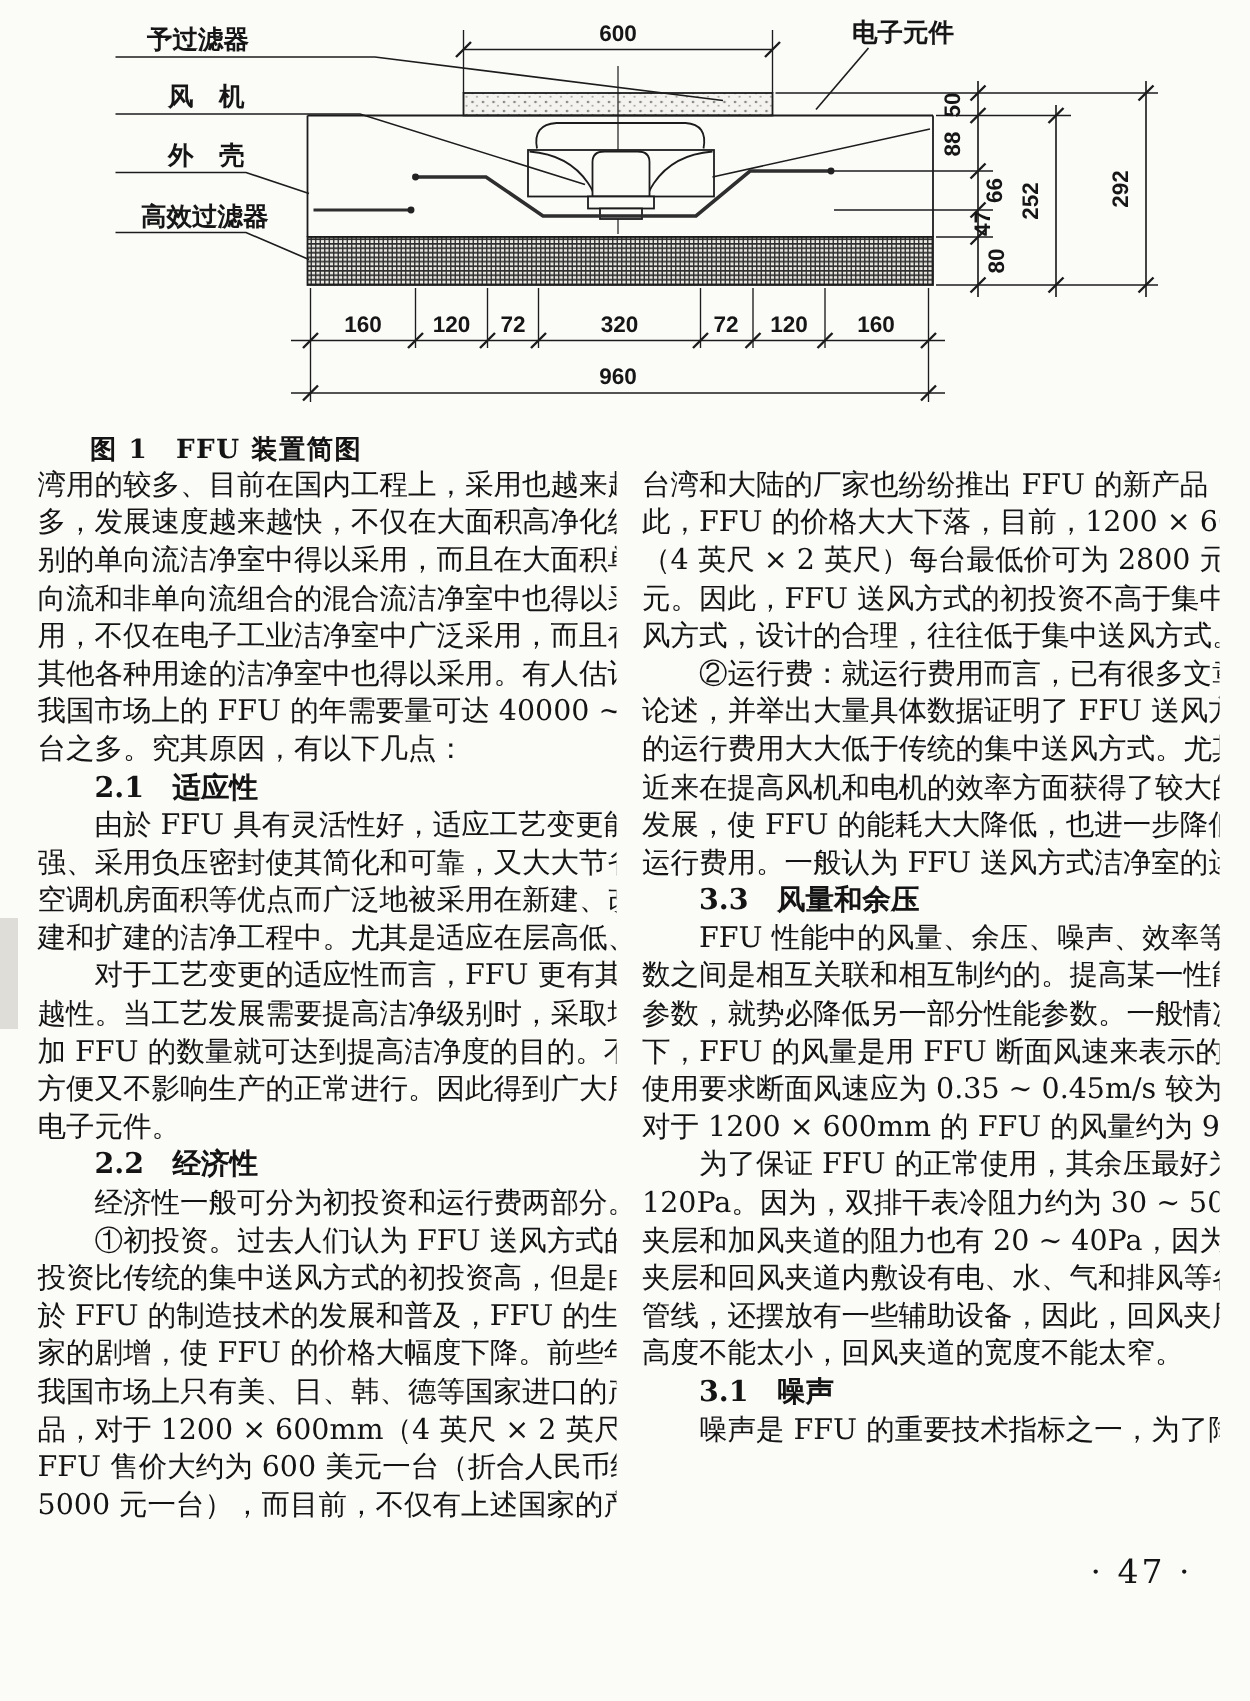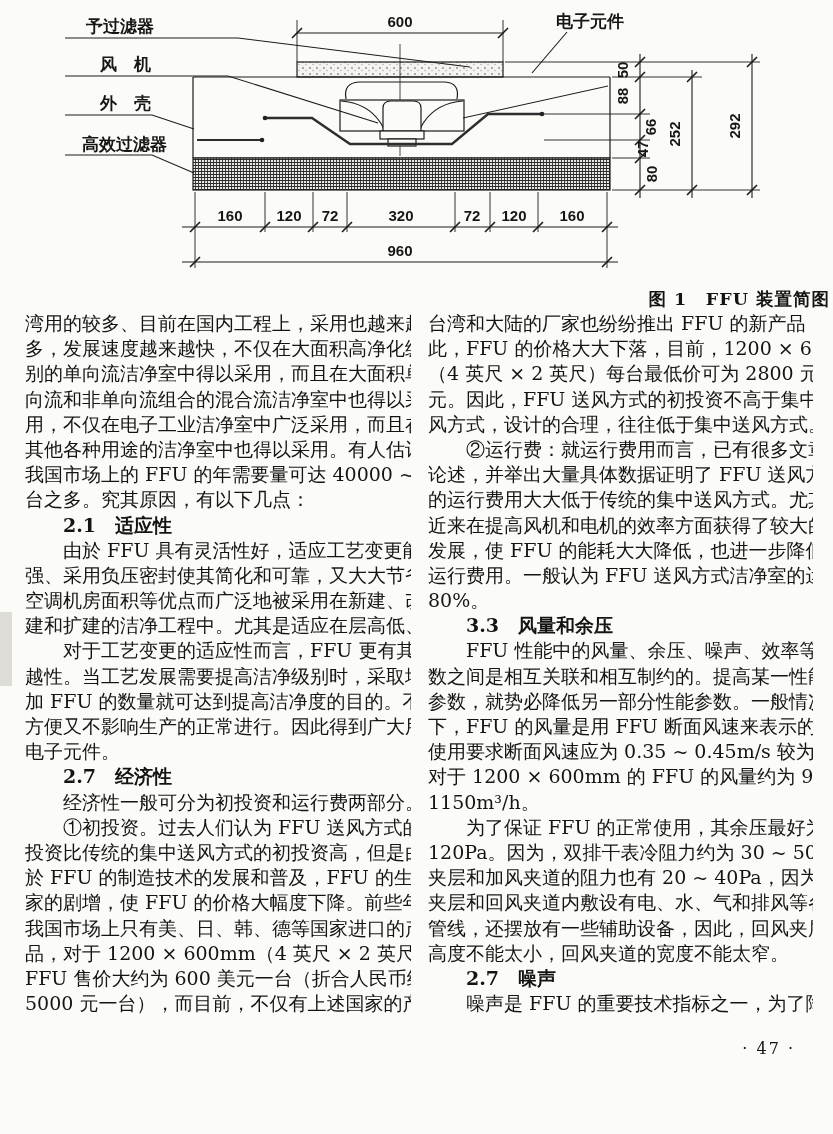--- a/index.html
+++ b/index.html
@@ -2,39 +2,39 @@
 <html><head>
 <meta charset="utf-8">
 <style>
   html,body{margin:0;padding:0;}
   body{
     width:833px;height:1134px;position:relative;overflow:hidden;
     background:#fbfbf8;color:#141414;
     font-family:"DejaVu Serif","Liberation Serif",serif;
   }
   .scan-artifact{position:absolute;left:0;top:612px;width:12px;height:74px;background:#deddd8;}
-  .figure-wrap{position:absolute;left:0;top:0;width:773px;height:310px;}
+  .figure-wrap{position:absolute;left:12px;top:0;width:773px;height:310px;}
   .figure-wrap svg{display:block;}
   .caption{
     position:absolute;left:60px;top:287px;width:770px;height:22px;
-    text-align:right;font-size:17.5px;font-weight:bold;letter-spacing:1px;
+    text-align:left;font-size:17.5px;font-weight:bold;letter-spacing:1px;
   }
   .col{position:absolute;top:311px;}
   .col-left{left:25px;width:386px;}
   .col-right{left:428px;width:385px;}
   .line{
     height:25.2px;line-height:25.2px;font-size:19px;
     white-space:nowrap;overflow:hidden;
     text-align:justify;text-align-last:justify;
   }
   .line.end{text-align-last:left;}
   .line.h{text-align-last:left;font-weight:700;}
   .page-number{
     position:absolute;right:38px;top:1036px;height:25px;line-height:25px;
-    font-size:16px;letter-spacing:2px;
+    font-size:22px;letter-spacing:2px;
   }
   text.dim{font-family:"Liberation Sans","DejaVu Sans",sans-serif;font-weight:bold;font-size:15px;fill:#161616;}
   text.plabel{font-family:"DejaVu Serif","Liberation Serif",serif;font-weight:bold;font-size:17px;fill:#161616;}
 </style>
 </head>
 <body>
 
 <div class="scan-artifact"></div>
 
 <div class="figure-wrap">
@@ -130,21 +130,21 @@
     <div class="line h">　　2.1　适应性</div>
     <div class="line">　　由於 FFU 具有灵活性好，适应工艺变更能力</div>
     <div class="line">强、采用负压密封使其简化和可靠，又大大节省</div>
     <div class="line">空调机房面积等优点而广泛地被采用在新建、改</div>
     <div class="line">建和扩建的洁净工程中。尤其是适应在层高低、</div>
     <div class="line">　　对于工艺变更的适应性而言，FFU 更有其优</div>
     <div class="line">越性。当工艺发展需要提高洁净级别时，采取增</div>
     <div class="line">加 FFU 的数量就可达到提高洁净度的目的。不仅</div>
     <div class="line">方便又不影响生产的正常进行。因此得到广大用</div>
     <div class="line end">电子元件。</div>
-    <div class="line h">　　2.7　经济性</div>
+    <div class="line h">　　2.2　经济性</div>
     <div class="line end">　　经济性一般可分为初投资和运行费两部分。</div>
     <div class="line">　　①初投资。过去人们认为 FFU 送风方式的初</div>
     <div class="line">投资比传统的集中送风方式的初投资高，但是由</div>
     <div class="line">於 FFU 的制造技术的发展和普及，FFU 的生产厂</div>
     <div class="line">家的剧增，使 FFU 的价格大幅度下降。前些年在</div>
     <div class="line">我国市场上只有美、日、韩、德等国家进口的产</div>
     <div class="line">品，对于 1200 × 600mm（4 英尺 × 2 英尺）模数的</div>
     <div class="line">FFU 售价大约为 600 美元一台（折合人民币约</div>
     <div class="line">5000 元一台），而目前，不仅有上述国家的产品而</div>
   </div>
@@ -155,32 +155,30 @@
     <div class="line">此，FFU 的价格大大下落，目前，1200 × 600mm</div>
     <div class="line">（4 英尺 × 2 英尺）每台最低价可为 2800 元 ~ 3000</div>
     <div class="line">元。因此，FFU 送风方式的初投资不高于集中送</div>
     <div class="line end">风方式，设计的合理，往往低于集中送风方式。</div>
     <div class="line">　　②运行费：就运行费用而言，已有很多文章</div>
     <div class="line">论述，并举出大量具体数据证明了 FFU 送风方式</div>
     <div class="line">的运行费用大大低于传统的集中送风方式。尤其</div>
     <div class="line">近来在提高风机和电机的效率方面获得了较大的</div>
     <div class="line">发展，使 FFU 的能耗大大降低，也进一步降低了</div>
     <div class="line">运行费用。一般认为 FFU 送风方式洁净室的运行</div>
-    <div class="line end">80%。</div>
     <div class="line h">　　3.3　风量和余压</div>
     <div class="line">　　FFU 性能中的风量、余压、噪声、效率等参</div>
     <div class="line">数之间是相互关联和相互制约的。提高某一性能</div>
     <div class="line">参数，就势必降低另一部分性能参数。一般情况</div>
     <div class="line">下，FFU 的风量是用 FFU 断面风速来表示的。依</div>
     <div class="line">使用要求断面风速应为 0.35 ~ 0.45m/s 较为合理，</div>
     <div class="line">对于 1200 × 600mm 的 FFU 的风量约为 910 ~</div>
-    <div class="line end">1150m³/h。</div>
     <div class="line">　　为了保证 FFU 的正常使用，其余压最好为 80 ~</div>
     <div class="line">120Pa。因为，双排干表冷阻力约为 30 ~ 50Pa，回风</div>
     <div class="line">夹层和加风夹道的阻力也有 20 ~ 40Pa，因为，回风</div>
     <div class="line">夹层和回风夹道内敷设有电、水、气和排风等各种</div>
     <div class="line">管线，还摆放有一些辅助设备，因此，回风夹层的</div>
     <div class="line end">高度不能太小，回风夹道的宽度不能太窄。</div>
-    <div class="line h">　　2.7　噪声</div>
+    <div class="line h">　　3.1　噪声</div>
     <div class="line">　　噪声是 FFU 的重要技术指标之一，为了降低</div>
   </div>
 
 <div class="page-number">· 47 ·</div>
 
 </body></html>

